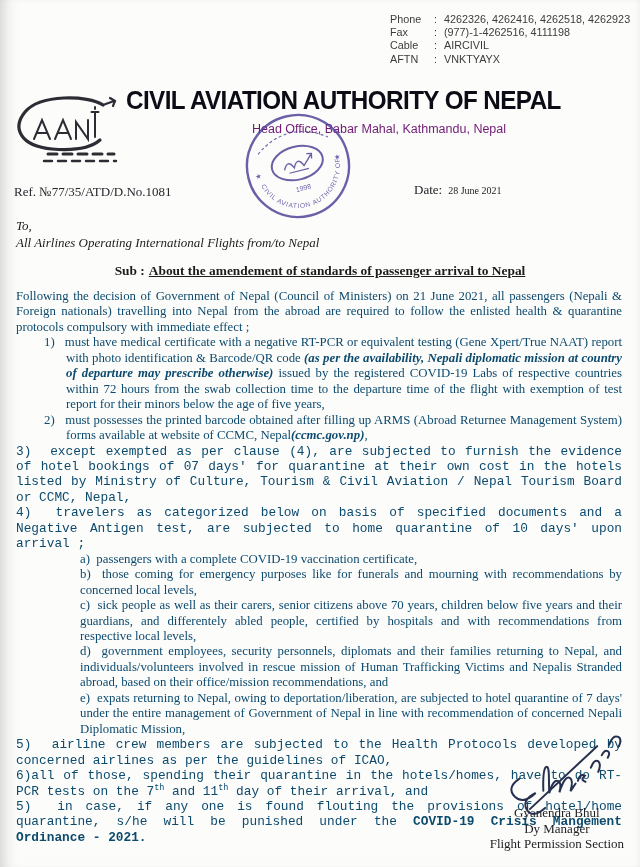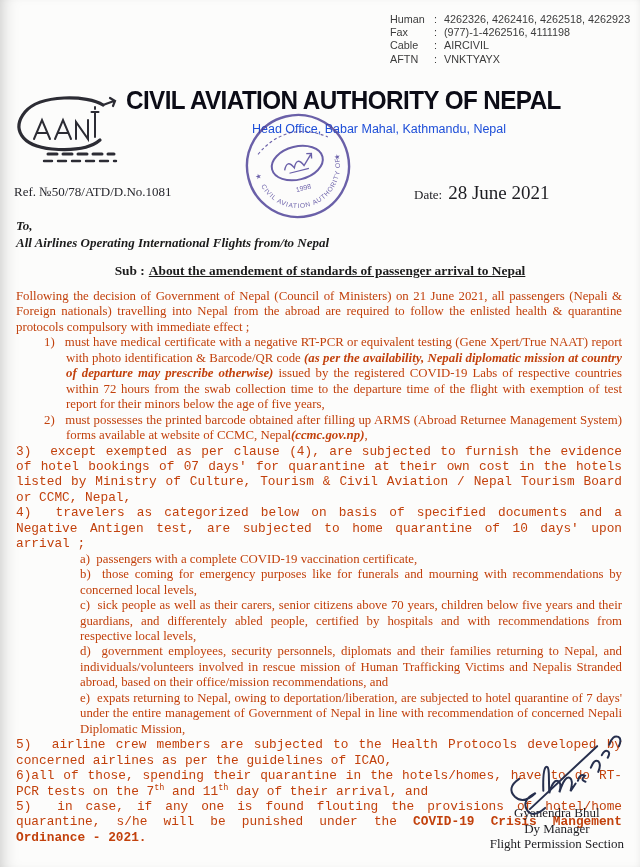--- a/index.html
+++ b/index.html
@@ -16,58 +16,58 @@
   .contact-row .lbl{display:inline-block;width:44px;}
   .contact-row .col{display:inline-block;width:10px;}
   
   .logo{position:absolute;left:10px;top:92px;}
   
   .title-block{position:absolute;left:126px;top:86px;width:506px;}
   .org-title{margin:0;font-family:"Liberation Sans",sans-serif;font-weight:800;
     font-size:25px;letter-spacing:-0.6px;color:#0c0c16;white-space:nowrap;
     transform:scaleX(0.97);transform-origin:left;}
   .org-address{margin-top:7px;text-align:center;font-family:"Liberation Sans",sans-serif;
-    font-size:12.5px;color:#1d4ed8;}
+    font-size:12.5px;color:#701a75;}
   
   .stamp{position:absolute;left:242px;top:110px;opacity:.82;z-index:5;}
   
   .ref-line{position:absolute;left:14px;top:184px;font-size:13px;color:#26262c;}
   .date-line{position:absolute;left:414px;top:182px;font-size:13px;color:#1d1d22;}
-  .date-line .dv{margin-left:6px;font-size:19px;}
+  .date-line .dv{margin-left:6px;font-size:10px;}
   
-  .to-block{position:absolute;left:16px;top:218px;font-size:13px;font-weight:bold;
+  .to-block{position:absolute;left:16px;top:218px;font-size:13px;font-weight:normal;
     font-style:italic;line-height:16.5px;}
   
   .subject{position:absolute;left:0;top:263px;width:640px;text-align:center;
     font-size:13.4px;font-weight:bold;}
   .subject-text{text-decoration:underline;margin-left:4px;}
   
   .body{position:absolute;left:16px;top:289px;width:606px;font-size:12.8px;
-    line-height:15.45px;text-align:justify;color:#c2410c;}
+    line-height:15.45px;text-align:justify;color:#0c4a6e;}
   .intro{margin:0 0 0 0;}
   .li{margin:0;}
   .li.hang{padding-left:50px;text-indent:-22px;font-family:Liberation Serif, serif;}
   .li.flush{padding-left:0;font-family:Liberation Mono, monospace;}
   .li.sub{padding-left:64px;}
   .s-p{}
   .s-bi{font-weight:bold;font-style:italic;}
   .s-b{font-weight:bold;}
   sup.s-sup{font-size:8.5px;line-height:0;}
   
   .sig-art{position:absolute;left:492px;top:733px;z-index:4;}
   .sig-block{position:absolute;right:16px;top:805px;text-align:center;font-size:13px;
     line-height:15.5px;color:#1d1d22;}
 </style>
 </head>
 <body>
 
 <div class="page">
 
   <div class="contact">
-      <div class="contact-row"><span class="lbl">Human</span><span class="col">:</span><span>4262326, 4262416, 4262518, 4262923</span></div>
+      <div class="contact-row"><span class="lbl">Phone</span><span class="col">:</span><span>4262326, 4262416, 4262518, 4262923</span></div>
       <div class="contact-row"><span class="lbl">Fax</span><span class="col">:</span><span>(977)-1-4262516, 4111198</span></div>
       <div class="contact-row"><span class="lbl">Cable</span><span class="col">:</span><span>AIRCIVIL</span></div>
       <div class="contact-row"><span class="lbl">AFTN</span><span class="col">:</span><span>VNKTYAYX</span></div>
     </div>
 
   <svg class="logo" width="114" height="86" viewBox="0 0 114 86">
     <g fill="none" stroke="#2c2c34" stroke-linecap="round">
       <path d="M93 13 C78 3 30 2 15 20 C2 36 10 54 42 57 C66 59 82 55 90 48" stroke-width="3.2"></path>
       <path d="M93 13 l11 -4 m-4 -3 l5 3 l-2 5" stroke-width="2.2"></path>
       <path d="M24 47 L32 28 L40 47 M27 41 h10" stroke-width="2"></path>
@@ -96,21 +96,21 @@
       </defs>
       <text font-family="Liberation Sans, sans-serif" font-size="6.6" fill="#4b3e97" stroke="none" letter-spacing="0.8">
         <textPath href="#arcLow" startOffset="8%">CIVIL AVIATION AUTHORITY OF NEPAL</textPath>
       </text>
       <text x="56" y="81" text-anchor="middle" font-family="Liberation Sans, sans-serif" font-size="7" fill="#4b3e97" stroke="none">1998</text>
       <text x="12" y="59" font-size="7" fill="#4b3e97" stroke="none">★</text>
       <text x="93" y="59" font-size="7" fill="#4b3e97" stroke="none">★</text>
     </g>
   </svg>
 
-  <div class="ref-line">Ref. №50/78/ATD/D.No.1081</div>
+  <div class="ref-line">Ref. №77/35/ATD/D.No.1081</div>
   <div class="date-line">
     <span>Date:</span><span class="dv">28 June 2021</span>
   </div>
 
   <div class="to-block">
     <div>To,</div>
     <div>All Airlines Operating International Flights from/to Nepal</div>
   </div>
 
   <div class="subject">

